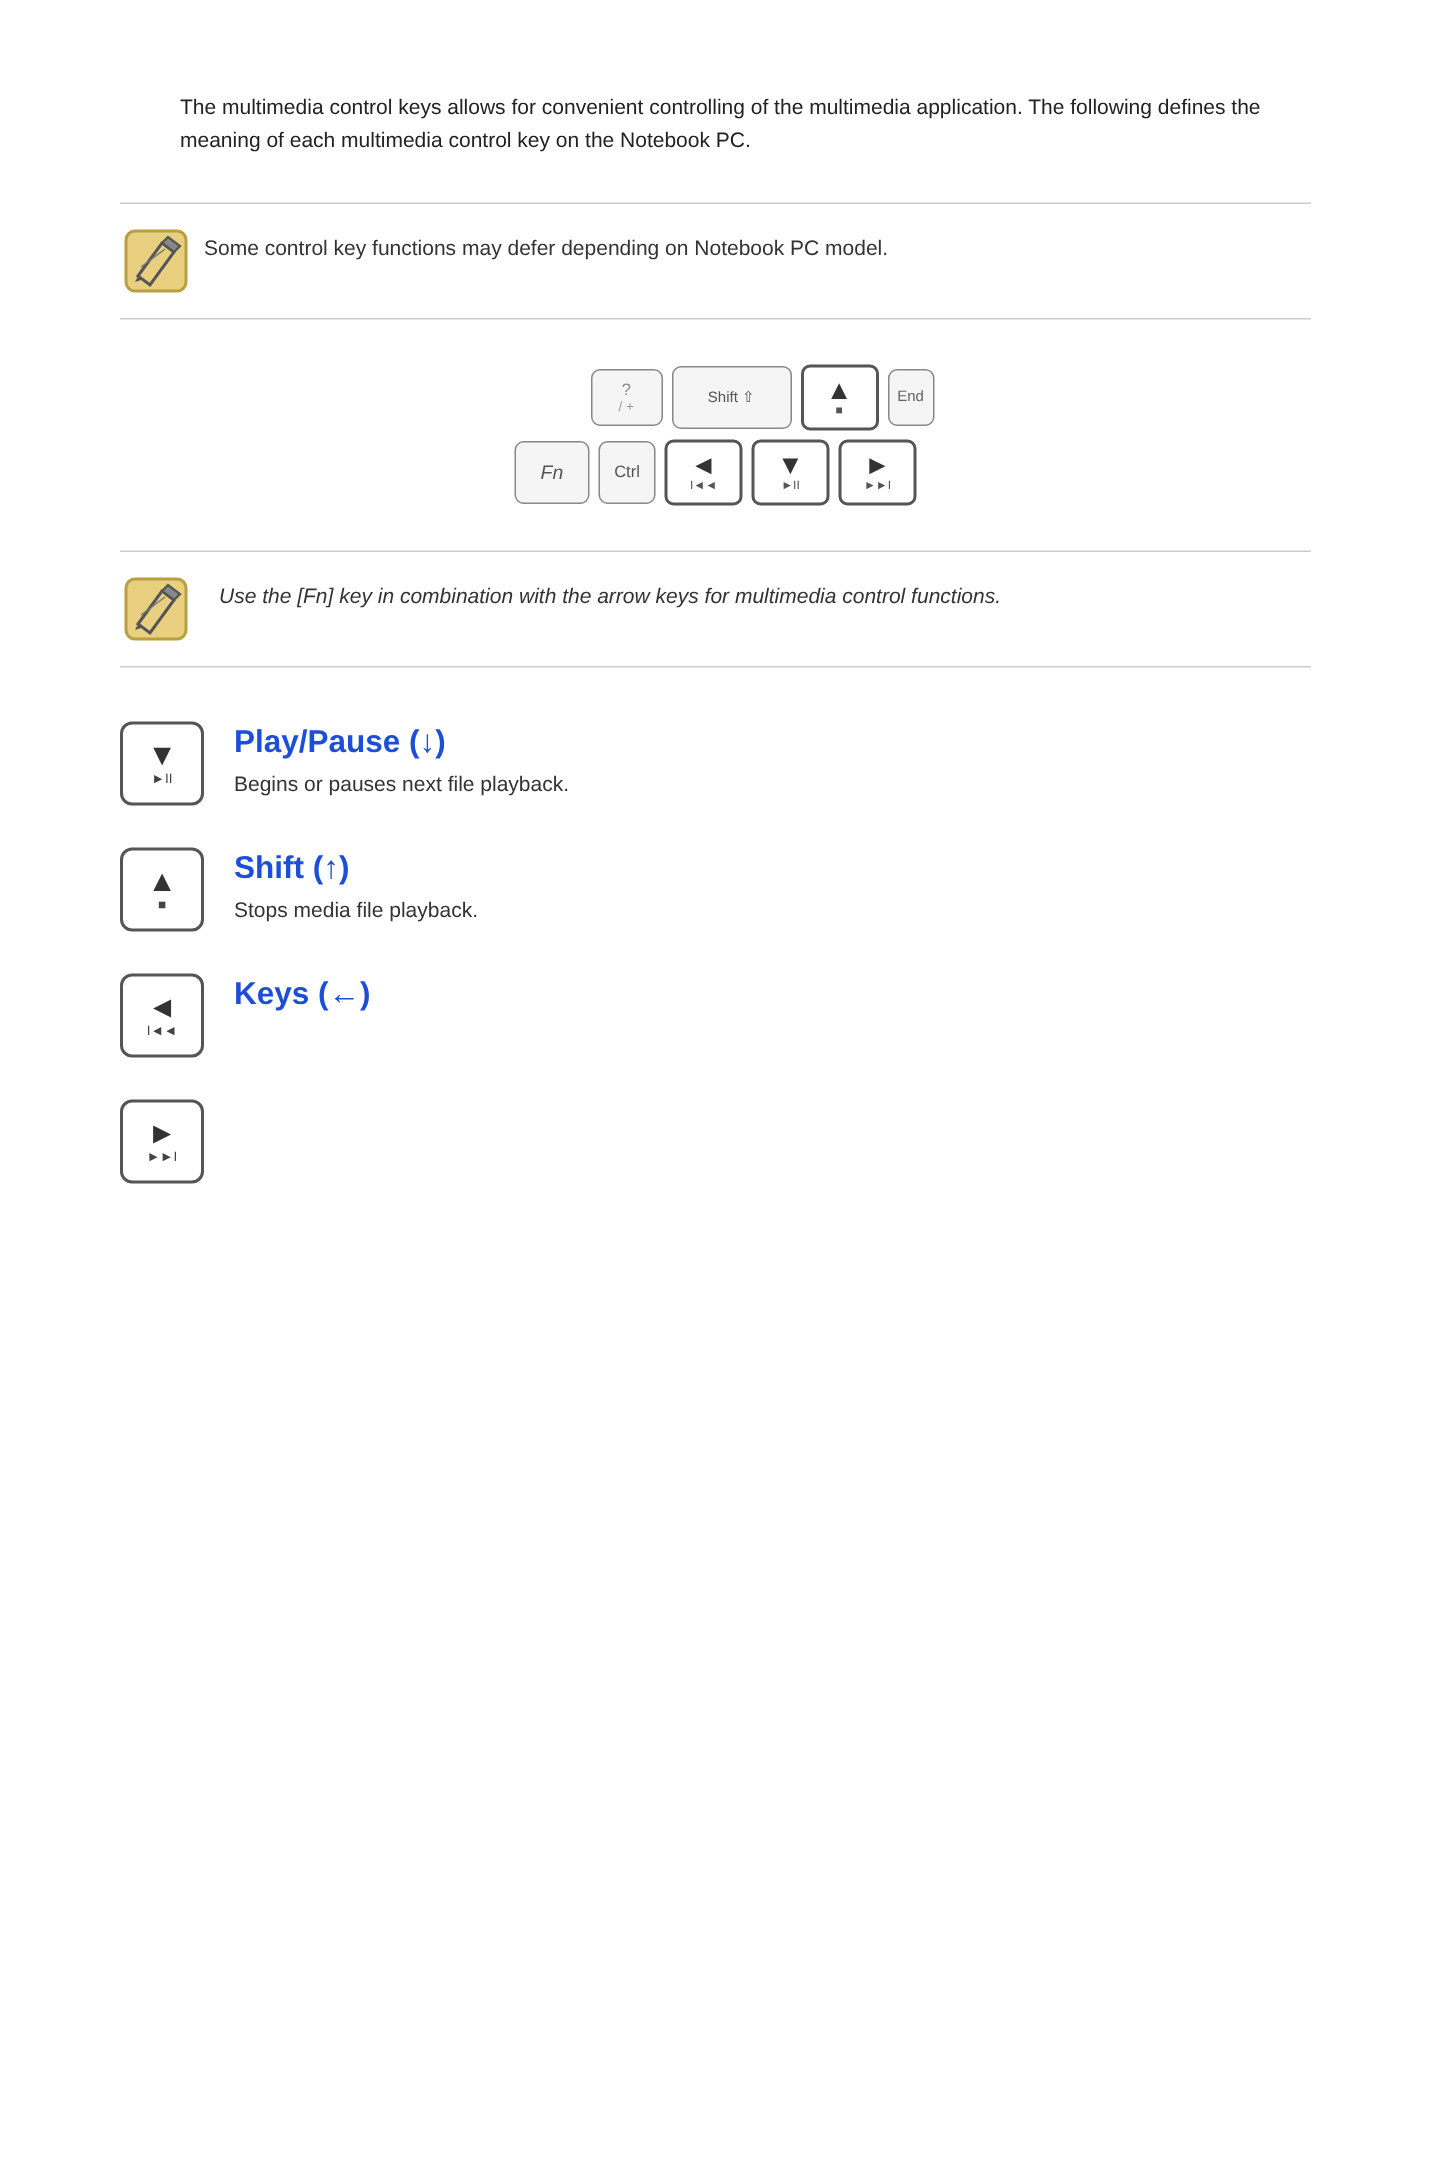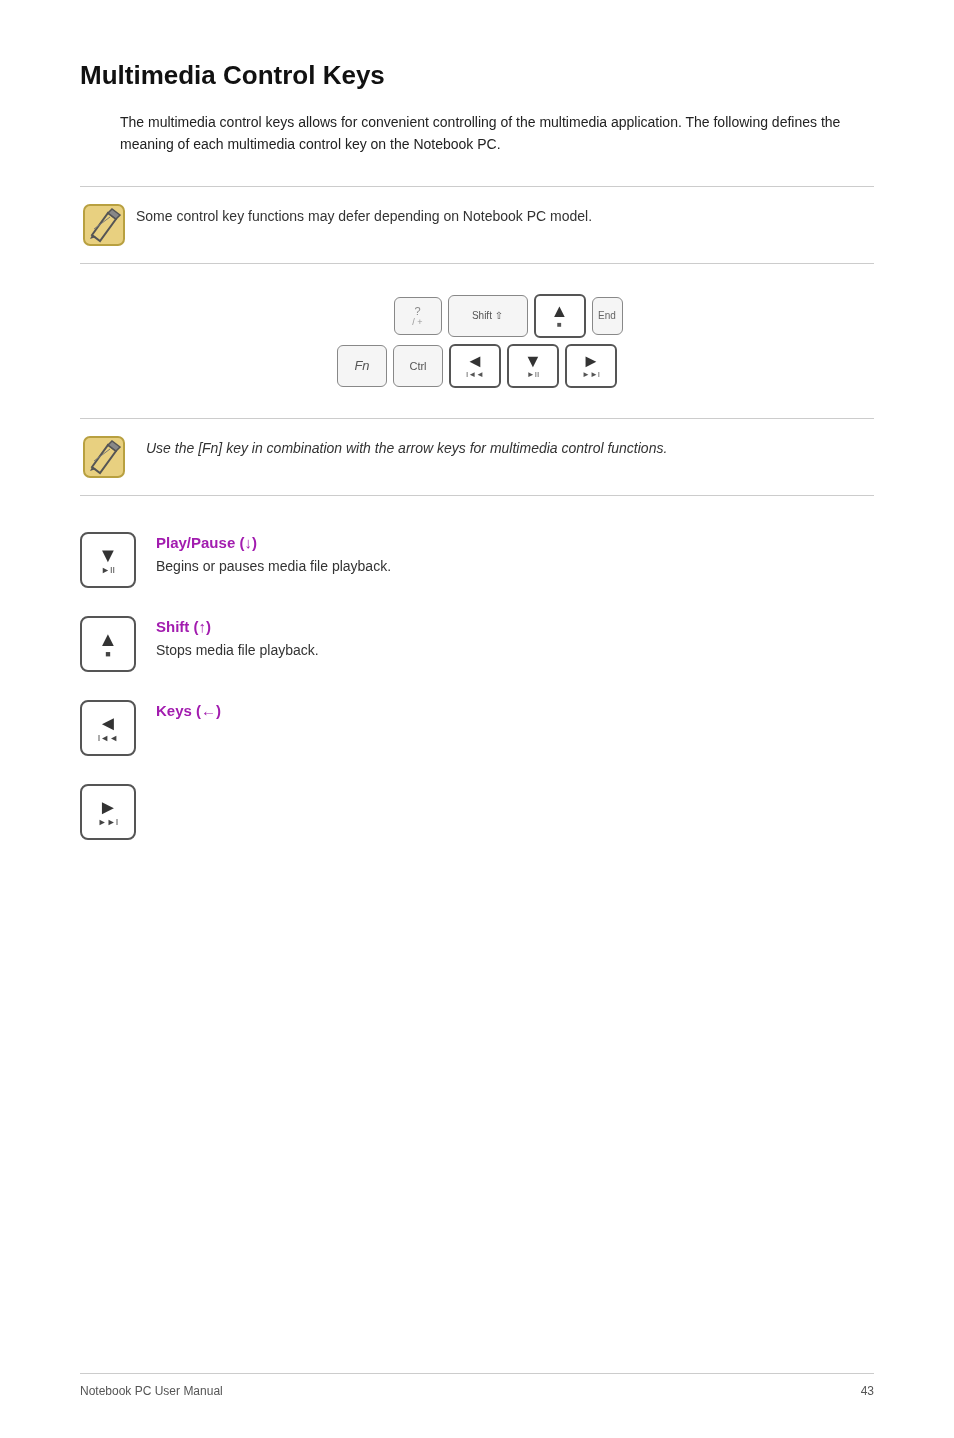--- a/index.html
+++ b/index.html
@@ -70,21 +70,21 @@
       position: relative;
     }
     .key-fn {
       width: 50px;
       height: 42px;
       font-style: italic;
       font-size: 13px;
       color: #555;
     }
     .key-ctrl {
-      width: 50px;
+      width: 38px;
       height: 42px;
       font-size: 11px;
       color: #555;
     }
     .key-shift {
       width: 80px;
       height: 42px;
       font-size: 10px;
       color: #555;
     }
@@ -158,24 +158,24 @@
       align-items: center;
       justify-content: center;
       flex-shrink: 0;
       background: #fff;
     }
     .feature-desc {
       flex: 1;
       padding-top: 2px;
     }
     .feature-title {
-      font-size: 15px;
+      font-size: 21px;
       font-weight: 700;
       margin-bottom: 4px;
-      color: #a21caf;
+      color: #1d4ed8;
     }
     .feature-body {
       font-size: 14px;
       line-height: 1.6;
       color: #333;
     }
     
     .footer {
       position: absolute;
       bottom: 40px;
@@ -199,21 +199,20 @@
     .pencil-svg {
       width: 48px;
       height: 48px;
     }
   </style>
 </head>
 <body>
 
 <div class="page">
 
-  <h1>Multimedia Control Keys</h1>
 
   <p class="intro-text">The multimedia control keys allows for convenient controlling of the multimedia application. The following defines the meaning of each multimedia control key on the Notebook PC.</p>
 
   <div class="note-box">
     <svg class="pencil-svg" viewBox="0 0 48 48" xmlns="http://www.w3.org/2000/svg">
       <rect x="4" y="4" width="40" height="40" rx="6" fill="#e8d080" stroke="#b8a040" stroke-width="2"></rect>
       <path d="M12 34 L28 12 L36 18 L20 40 Z" fill="none" stroke="#555" stroke-width="2"></path>
       <path d="M28 12 L32 8 L40 14 L36 18 Z" fill="#888" stroke="#555" stroke-width="1.5"></path>
       <path d="M12 34 L10 38 L16 36 Z" fill="#555"></path>
       <line x1="14" y1="28" x2="30" y2="16" stroke="#777" stroke-width="1"></line>
@@ -277,21 +276,21 @@
 
   <div class="feature-list">
 
     <div class="feature-item">
       <div class="feature-key">
         <span style="font-size:20px; line-height:1;">▼</span>
         <span style="font-size:9px; color:#444;">►II</span>
       </div>
       <div class="feature-desc">
         <div class="feature-title">Play/Pause (↓)</div>
-        <div class="feature-body">Begins or pauses media file playback.</div>
+        <div class="feature-body">Begins or pauses next file playback.</div>
       </div>
     </div>
 
     <div class="feature-item">
       <div class="feature-key">
         <span style="font-size:20px; line-height:1;">▲</span>
         <span style="font-size:9px; color:#444;">■</span>
       </div>
       <div class="feature-desc">
         <div class="feature-title">Shift (↑)</div>
@@ -311,18 +310,14 @@
 
     <div class="feature-item">
       <div class="feature-key">
         <span style="font-size:20px; line-height:1;">►</span>
         <span style="font-size:9px; color:#444;">►►I</span>
       </div>
     </div>
 
   </div>
 
-  <div class="footer">
-    <span class="footer-left">Notebook PC User Manual</span>
-    <span class="footer-right">43</span>
-  </div>
 
 </div>
 
 </body></html>

